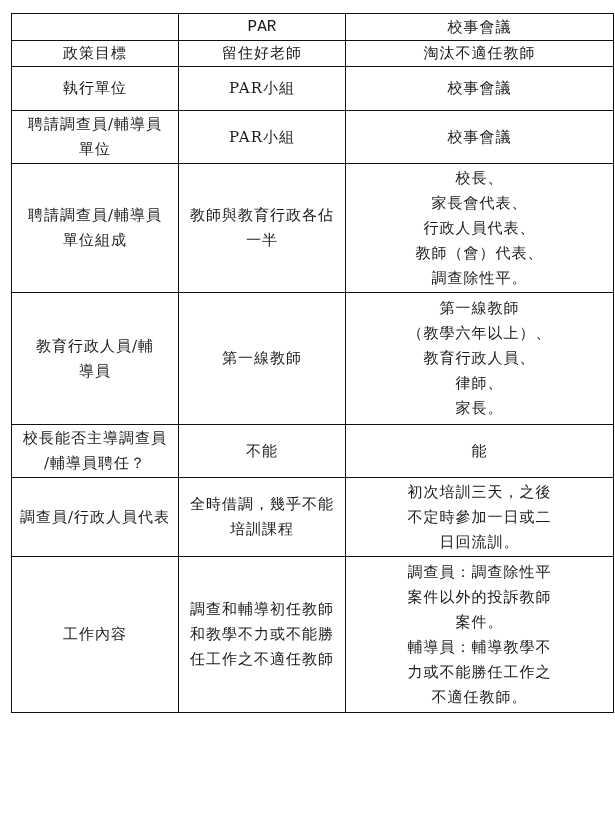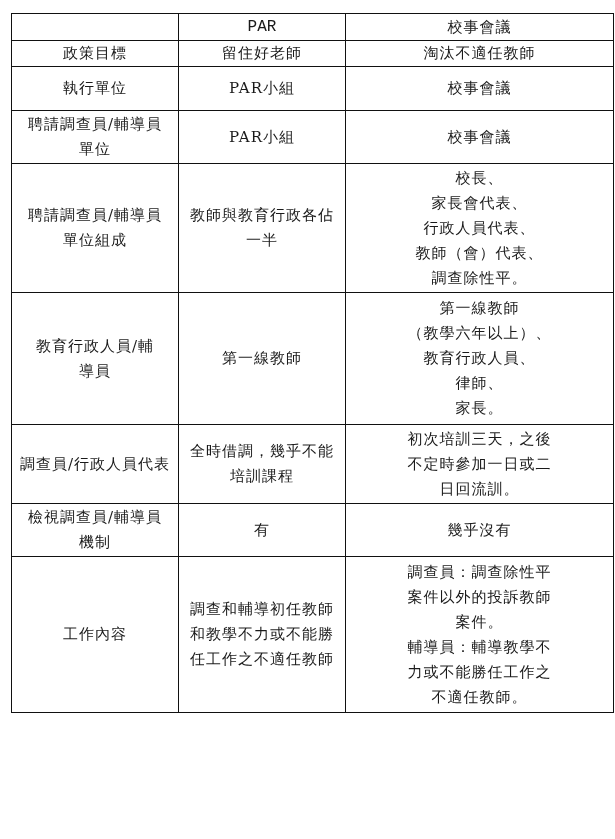--- a/index.html
+++ b/index.html
@@ -60,33 +60,33 @@
     <tr style="height: 132px;">
         <td>教育行政人員/輔
 導員</td>
         <td>第一線教師</td>
         <td>第一線教師
 （教學六年以上）、
 教育行政人員、
 律師、
 家長。</td>
       </tr>
+    <tr style="height: 53px;">
+        <td>校長能否主導調查員
+/輔導員聘任？</td>
+        <td>不能</td>
+        <td>能</td>
+      </tr>
     <tr style="height: 79px;">
         <td>調查員/行政人員代表</td>
         <td>全時借調，幾乎不能
 培訓課程</td>
         <td>初次培訓三天，之後
 不定時參加一日或二
 日回流訓。</td>
-      </tr>
-    <tr style="height: 53px;">
-        <td>檢視調查員/輔導員
-機制</td>
-        <td>有</td>
-        <td>幾乎沒有</td>
       </tr>
     <tr style="height: 156px;">
         <td>工作內容</td>
         <td>調查和輔導初任教師
 和教學不力或不能勝
 任工作之不適任教師</td>
         <td>調查員：調查除性平
 案件以外的投訴教師
 案件。
 輔導員：輔導教學不

